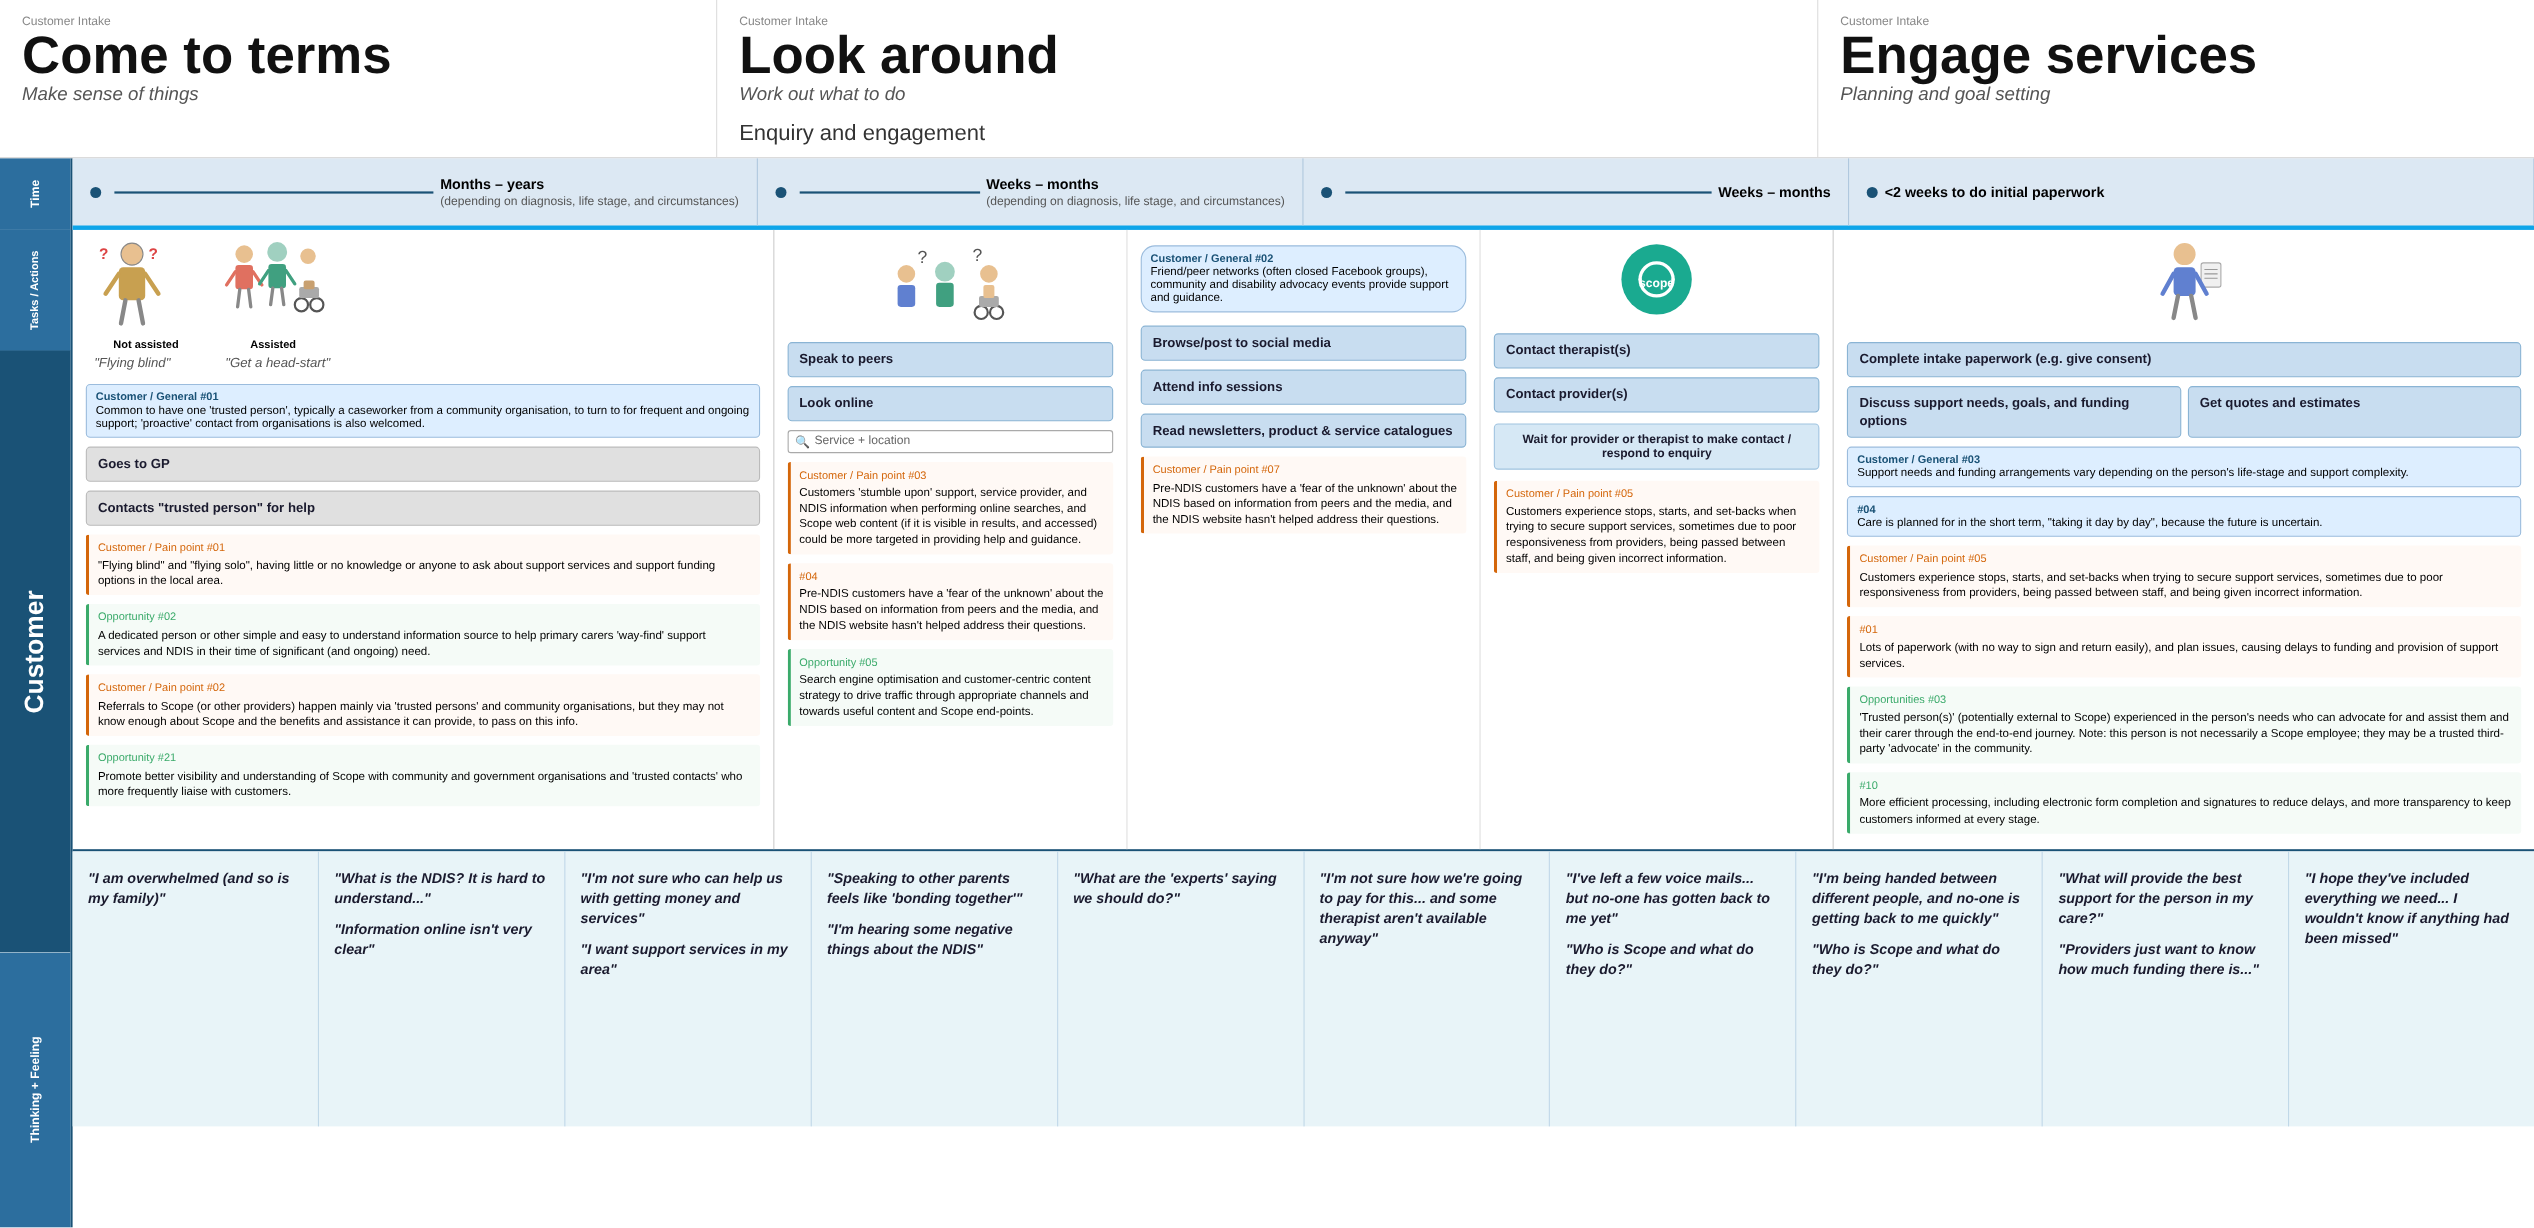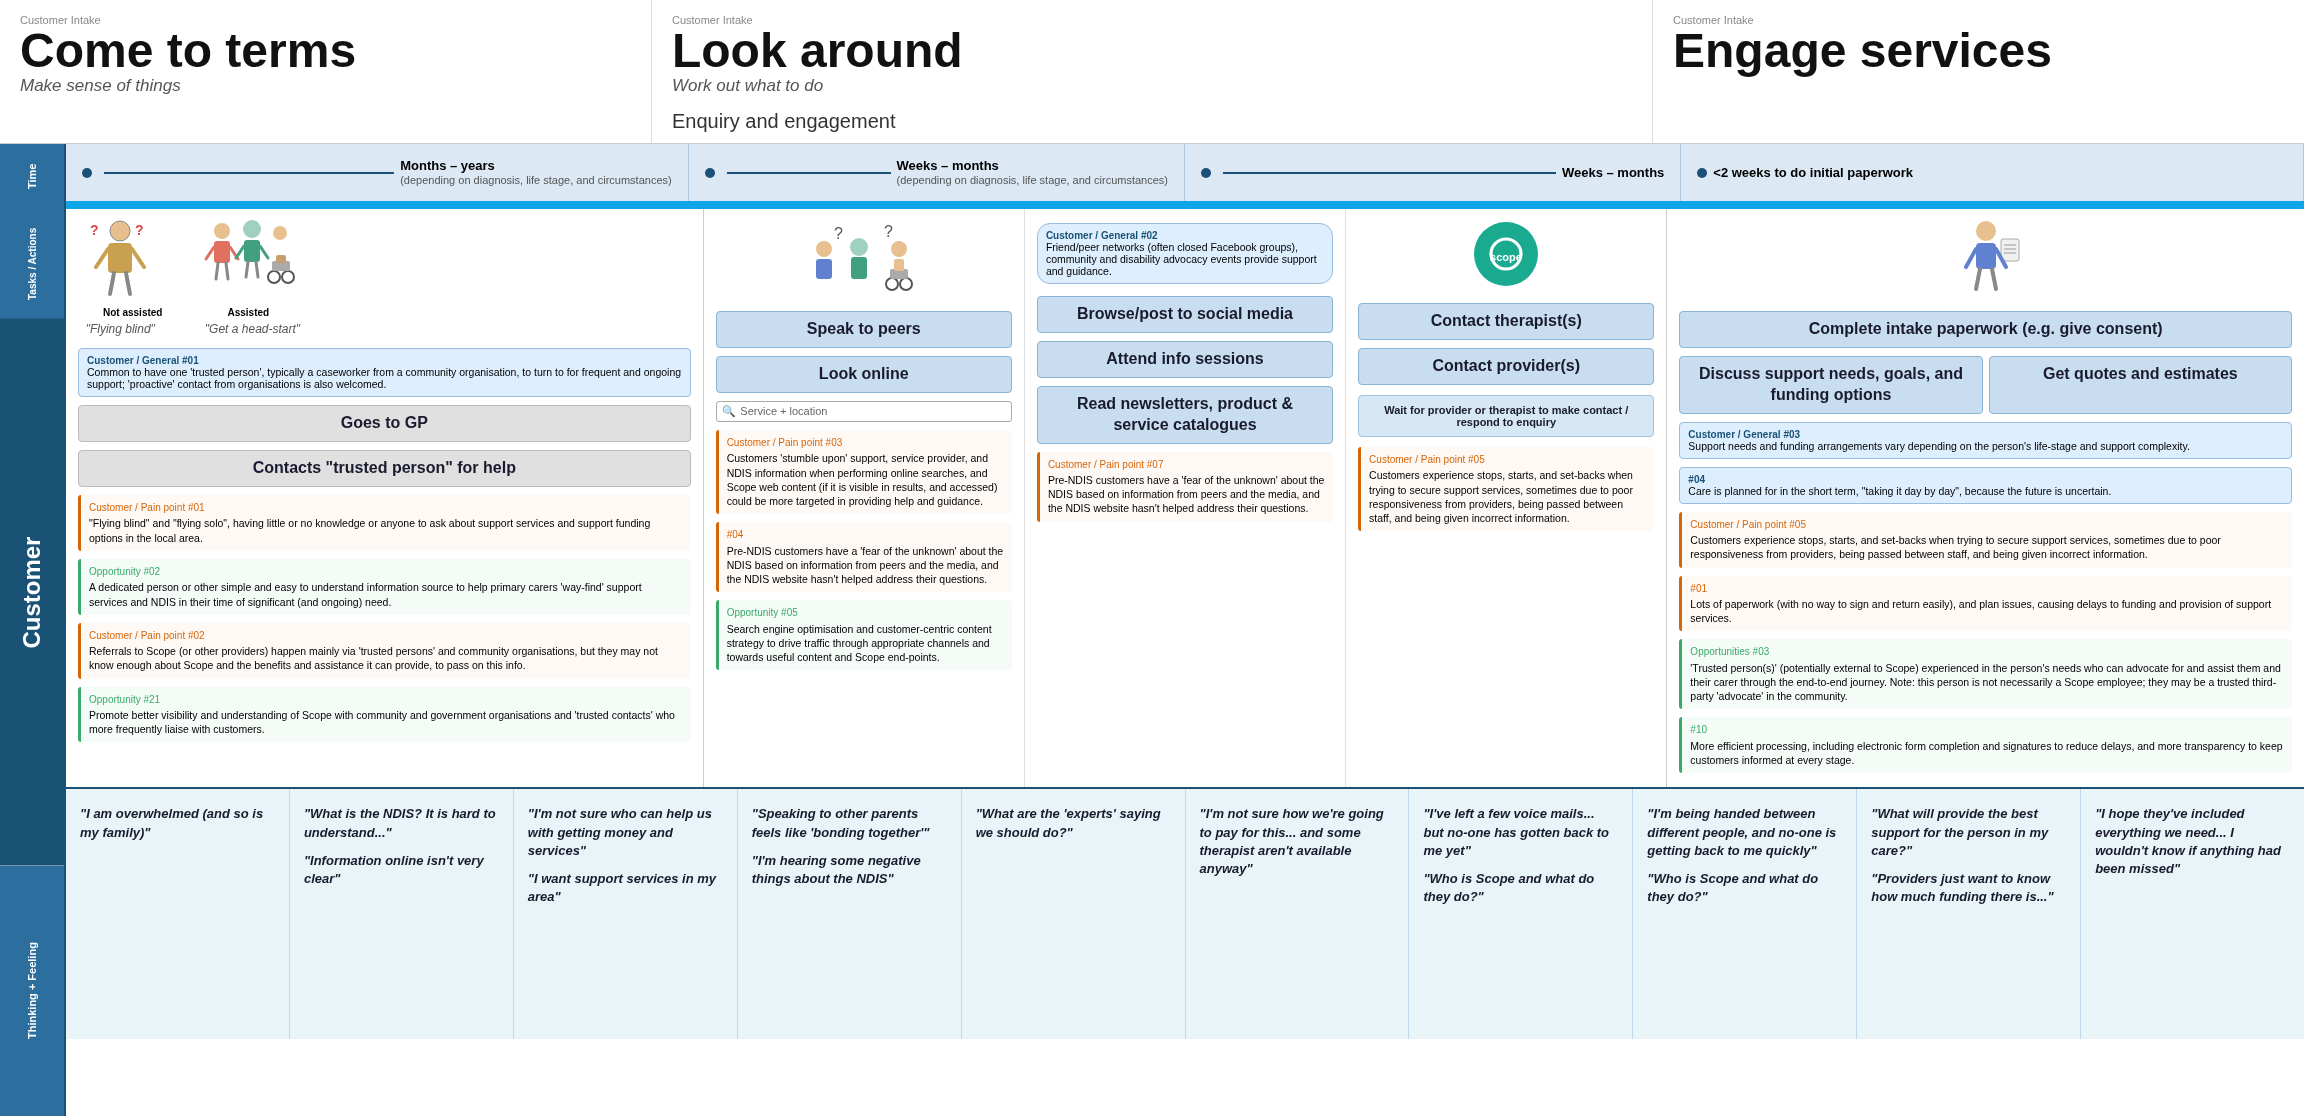--- a/index.html
+++ b/index.html
@@ -20,21 +20,21 @@
 
     .phases-bar { display: flex; width: 100%; border-bottom: 1px solid #ccc; }
     .phase-block { padding: 14px 20px 10px; border-right: 1px solid #ddd; }
     .phase-block.p1 { flex: 1.4; }
     .phase-block.p2 { flex: 2.2; }
     .phase-block.p3 { flex: 1.4; }
     .phase-block-label { font-size: 11px; color: #888; }
     .phase-block-title { font-size: 48px; font-weight: 900; line-height: 1.05; color: #111; }
     .phase-block-sub { font-size: 17px; color: #555; font-style: italic; }
 
-    .time-sections { display: flex; width: 100%; background: #dce8f3; border-bottom: 8px solid #0ea5e9; height: 65px; }
+    .time-sections { display: flex; width: 100%; background: #dce8f3; border-bottom: 4px solid #0ea5e9; height: 65px; }
     .time-section { display: flex; align-items: center; padding: 0 16px; border-right: 1px solid #b0c8de; }
     .time-section.p1 { flex: 1.4; }
     .time-section.p2a { flex: 1.1; }
     .time-section.p2b { flex: 1.1; }
     .time-section.p3 { flex: 1.4; }
     .time-dot2 { width: 10px; height: 10px; background: #1a5276; border-radius: 50%; flex-shrink: 0; margin-right: 6px; }
     .time-line2 { flex: 1; height: 2px; background: #1a5276; margin: 0 6px; }
     .time-txt { font-size: 12px; }
     .time-txt b { display: block; font-size: 13px; }
 
@@ -48,21 +48,21 @@
     .subcol { flex: 1; border-right: 1px solid #e0e0e0; padding: 10px 12px; display: flex; flex-direction: column; }
     .subcol:last-child { border-right: none; }
 
     
     .thinking-cols { display: flex; width: 100%; background: #e8f4f8; min-height: 250px; }
     .th-col { flex: 1; padding: 16px 14px; border-right: 1px solid #c0d8e8; font-size: 13px; }
     .th-col:last-child { border-right: none; }
     .th-quote { font-style: italic; font-weight: 600; font-size: 13px; margin-bottom: 10px; color: #1a1a2e; line-height: 1.4; }
 
     
-    .act { background: #c8ddf0; border: 1px solid #8ab4d4; border-radius: 4px; padding: 7px 10px; font-size: 16px; font-weight: 600; text-align: center; margin: 4px 0; color: #1a1a2e; line-height: 1.3; }
+    .act { background: #c8ddf0; border: 1px solid #8ab4d4; border-radius: 4px; padding: 7px 10px; font-size: 12px; font-weight: 600; margin: 4px 0; color: #1a1a2e; line-height: 1.3; }
     .act.gray { background: #e0e0e0; border-color: #bbb; }
 
     
     .nc { padding: 6px 8px; font-size: 10.5px; line-height: 1.35; margin: 4px 0; border-radius: 3px; }
     .nc.pain { border-left: 3px solid #d4660a; background: #fff9f5; }
     .nc.opp { border-left: 3px solid #3aaa6a; background: #f5fbf7; }
     .nc-lbl { font-weight: normal; font-size: 10px; margin-bottom: 2px; }
     .lbl-pain { color: #d4660a; }
     .lbl-opp { color: #3aaa6a; }
 
@@ -88,20 +88,21 @@
     </div>
     <div class="phase-block p2">
       <div class="phase-block-label">Customer Intake</div>
       <div class="phase-block-title">Look around</div>
       <div class="phase-block-sub">Work out what to do</div>
       <div style="text-align:left; font-size:20px; color:#333; padding-top:14px;">Enquiry and engagement</div>
     </div>
     <div class="phase-block p3" style="border-right:none;">
       <div class="phase-block-label">Customer Intake</div>
       <div class="phase-block-title">Engage services</div>
+      <div class="phase-block-sub">Planning and goal setting</div>
     </div>
   </div>
 
   <div style="display:flex; flex:1;">
 
     <div style="width:66px; display:flex; flex-direction:column; border-right:2px solid #1a5276;">
       <div class="label-time" style="height:65px; flex-shrink:0;">Time</div>
       <div style="display:flex; flex:1;">
         <div style="display:flex; flex-direction:column; flex:1;">
           <div class="label-tasks" style="height:110px; flex-shrink:0; font-size:10px; background:#2c6e9e;">Tasks / Actions</div>

